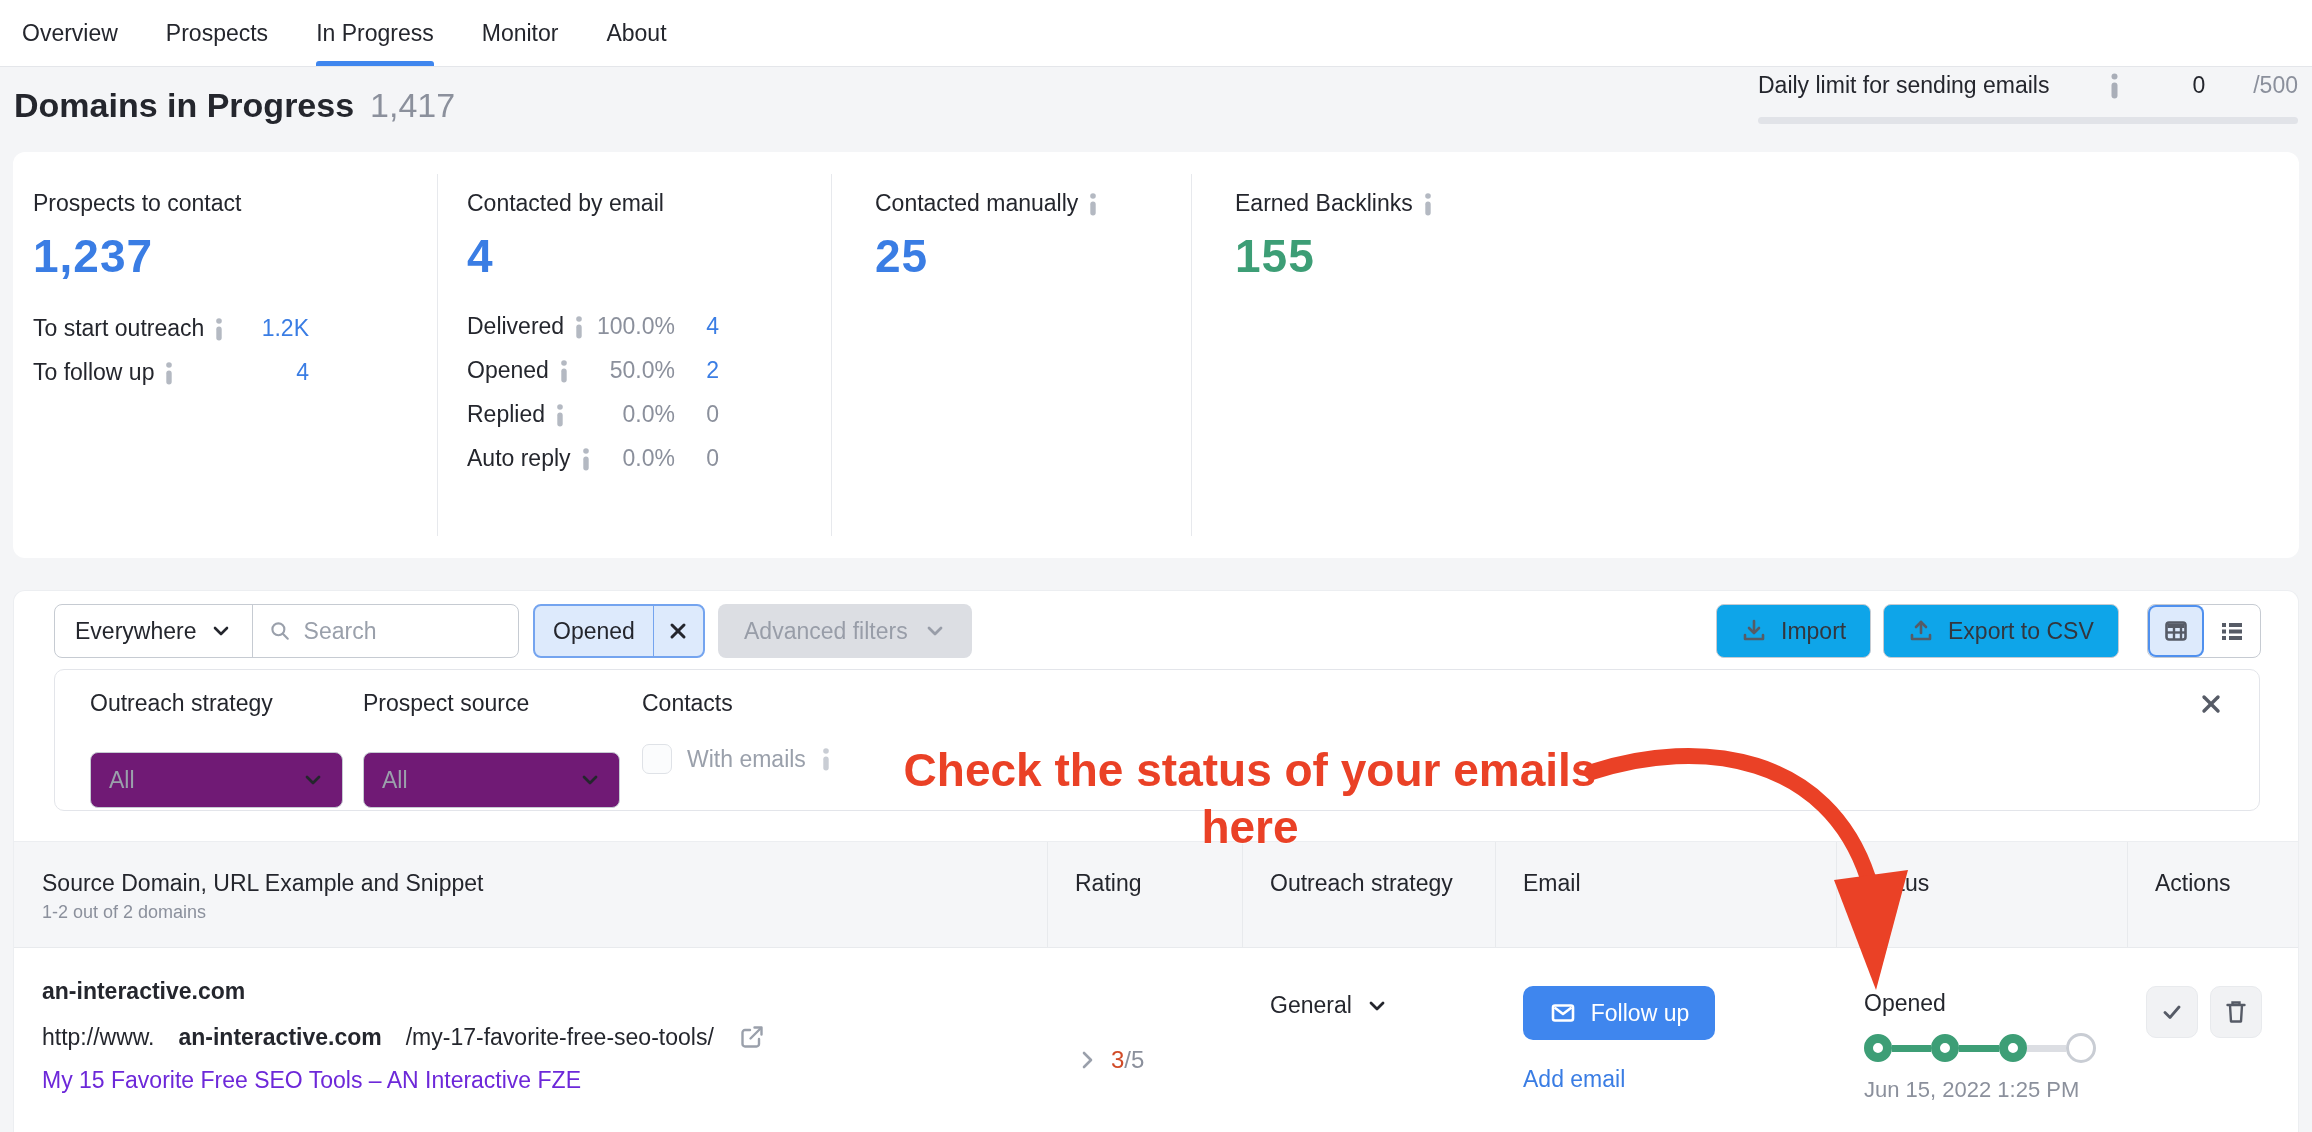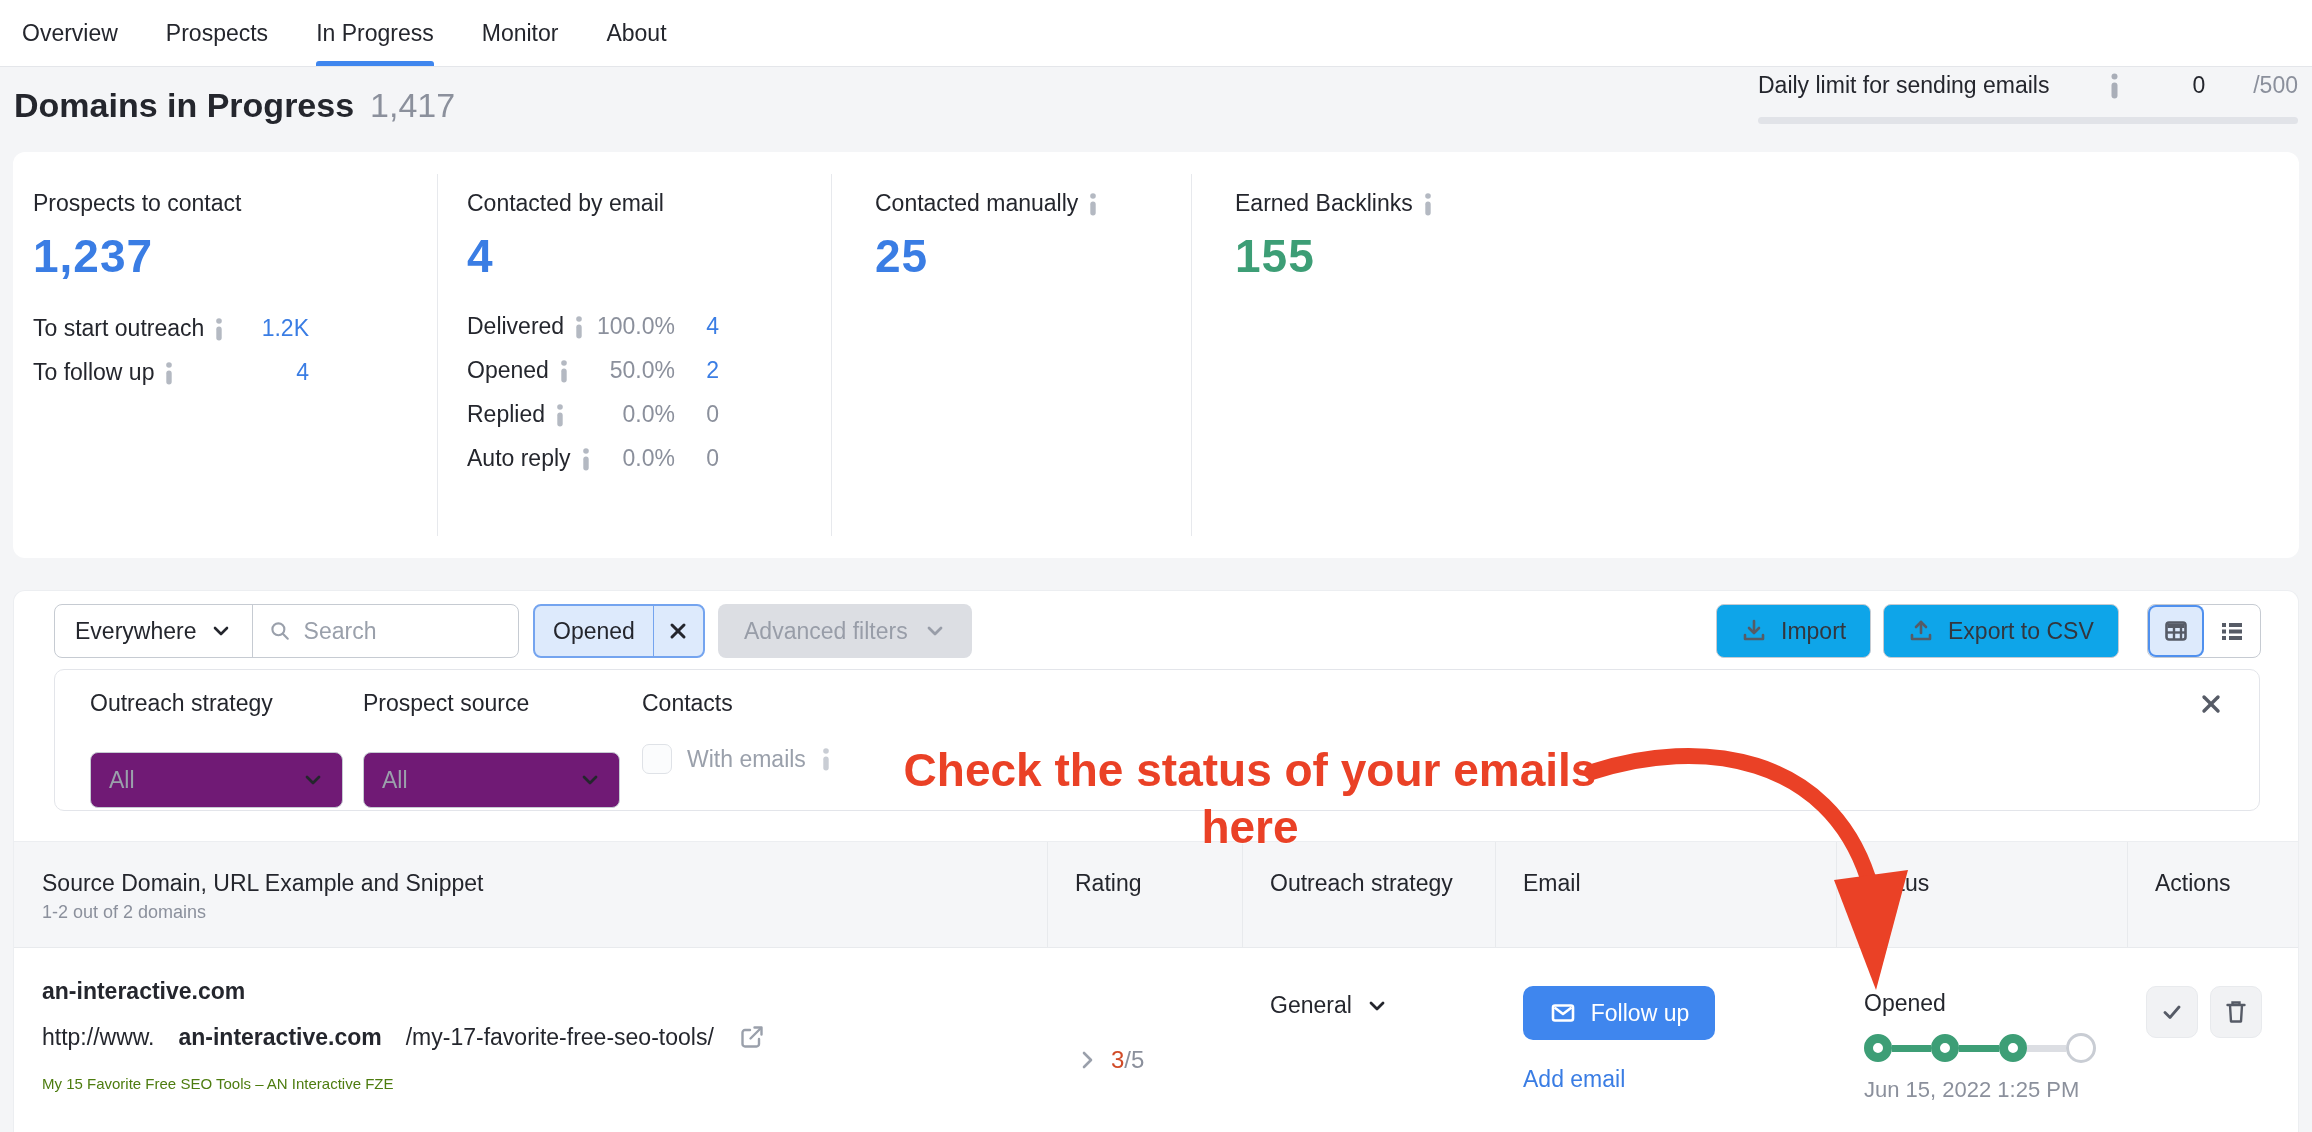--- a/index.html
+++ b/index.html
@@ -91,21 +91,21 @@
                   border-top:1px solid #eceef1; border-bottom:1px solid #e8eaed; }
   .th { position:relative; padding:28px 0 0 28px; font-size:23px; }
   .th + .th::before { content:""; position:absolute; left:0; top:0; bottom:0; width:1px; background:#e8eaed; }
   .th-sub { margin-top:5px; color:#8b909c; font-size:18px; }
 
   .table-row { position:absolute; left:0; top:365px; height:177px; background:#fff; border-bottom:1px solid #eceef1; }
   .td { padding-left:28px; }
   .domain { margin-top:22px; font-weight:bold; font-size:23px; }
   .url { margin-top:18px; font-size:23px; display:flex; align-items:center; gap:24px; }
   .url .b { font-weight:bold; }
-  .snippet { margin-top:24px; color:#4d7c0f; font-size:15px; }
+  .snippet { margin-top:16px; color:#6d28d9; font-size:23px; }
   .rating-cell { padding-top:32px; display:flex; align-items:center; gap:12px; font-size:24px; }
   .rating-cell .rv { color:#d14b27; } .rating-cell .rm { color:#8b909c; }
   .strategy { padding-top:36px; font-size:23px; display:flex; align-items:center; gap:14px; cursor:pointer; }
   .followup { margin-top:30px; height:54px; width:192px; background:#3f86ee; border:none; border-radius:10px;
               color:#fff; font-size:23px; font-family:inherit; display:flex; align-items:center; justify-content:center; gap:14px; cursor:pointer; }
   .addemail { margin-top:26px; font-size:23px; color:#3a7de4; cursor:pointer; width:max-content; }
   .st-label { margin-top:34px; font-size:23px; }
   .steps { margin-top:16px; display:flex; align-items:center; width:232px; }
   .dot { width:28px; height:28px; border-radius:50%; border:9px solid #3d9e76; background:#fff; flex:none; }
   .dot.empty { width:30px; height:30px; border:3px solid #c9cdd4; }

